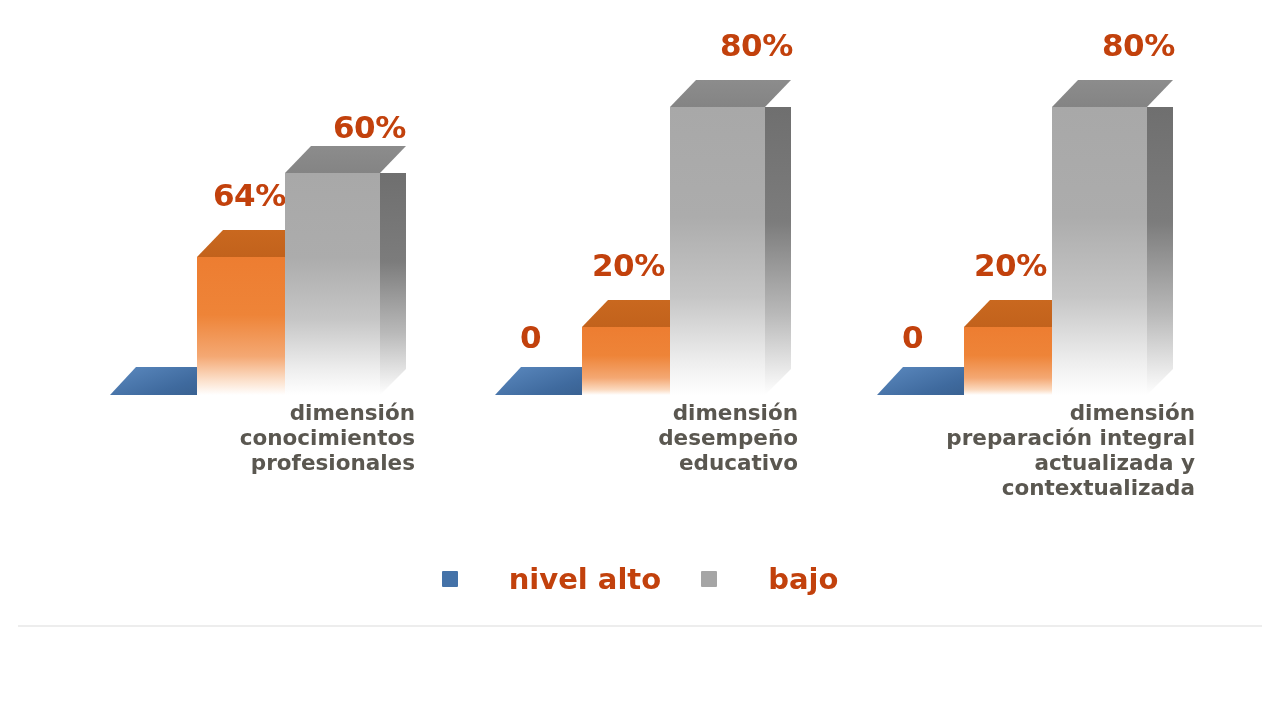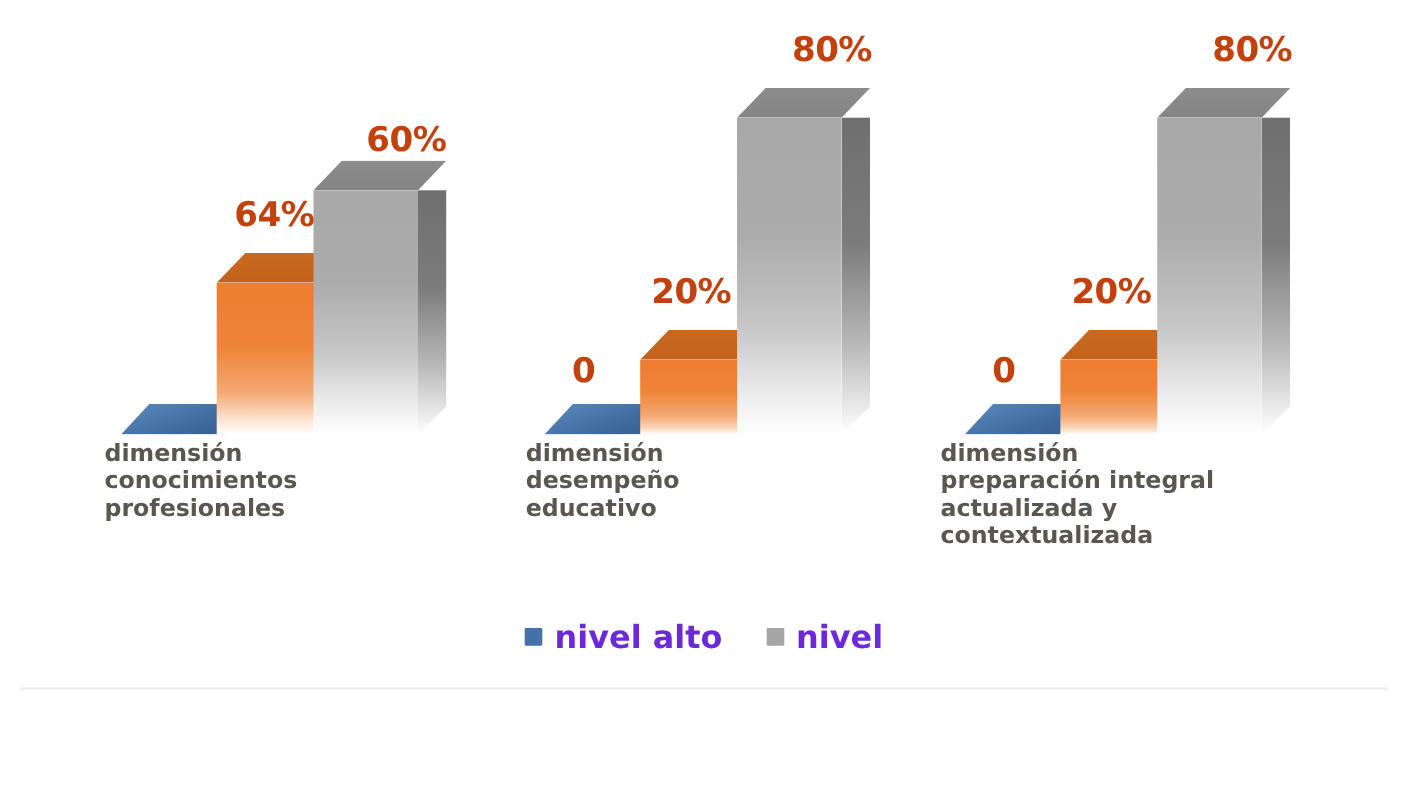--- a/index.html
+++ b/index.html
@@ -52,37 +52,37 @@
     letter-spacing:-0.5px;
     white-space:nowrap;
   }
 
   
   .cats{
     position:absolute;left:0;top:396px;width:1280px;height:140px;
   }
   .cat{
     position:absolute;
-    text-align:left;
+    text-align:right;
     font-weight:bold;
     font-size:21.5px;
     line-height:25px;
     color:#5a5750;
     white-space:pre-line;
   }
 
   
   .legend{
     position:absolute;left:0;top:555px;width:1280px;height:48px;
     display:flex;align-items:center;justify-content:center;gap:40px;
   }
   .legend-item{display:flex;align-items:center;gap:11px;}
   .legend-swatch{width:16px;height:16px;display:block;border-radius:1px;}
   .legend-label{
-    font-weight:bold;font-size:29px;color:#6d28d9;line-height:1;
+    font-weight:bold;font-size:29px;color:#c2410c;line-height:1;margin-left:40px;
   }
 
   .hrule{
     position:absolute;left:18px;top:625px;width:1244px;height:2px;
     background:#ededed;
   }
 </style>
 </head>
 <body>
 
@@ -171,18 +171,18 @@
 contextualizada</div>
   </div>
 
   <div class="legend">
     <div class="legend-item">
       <span class="legend-swatch" style="background:#4472A8;"></span>
       <span class="legend-label">nivel alto</span>
     </div>
     <div class="legend-item">
       <span class="legend-swatch" style="background:#A5A5A5;"></span>
-      <span class="legend-label">nivel</span>
+      <span class="legend-label">bajo</span>
     </div>
   </div>
 
   <div class="hrule"></div>
 </div>
 
 </body></html>

